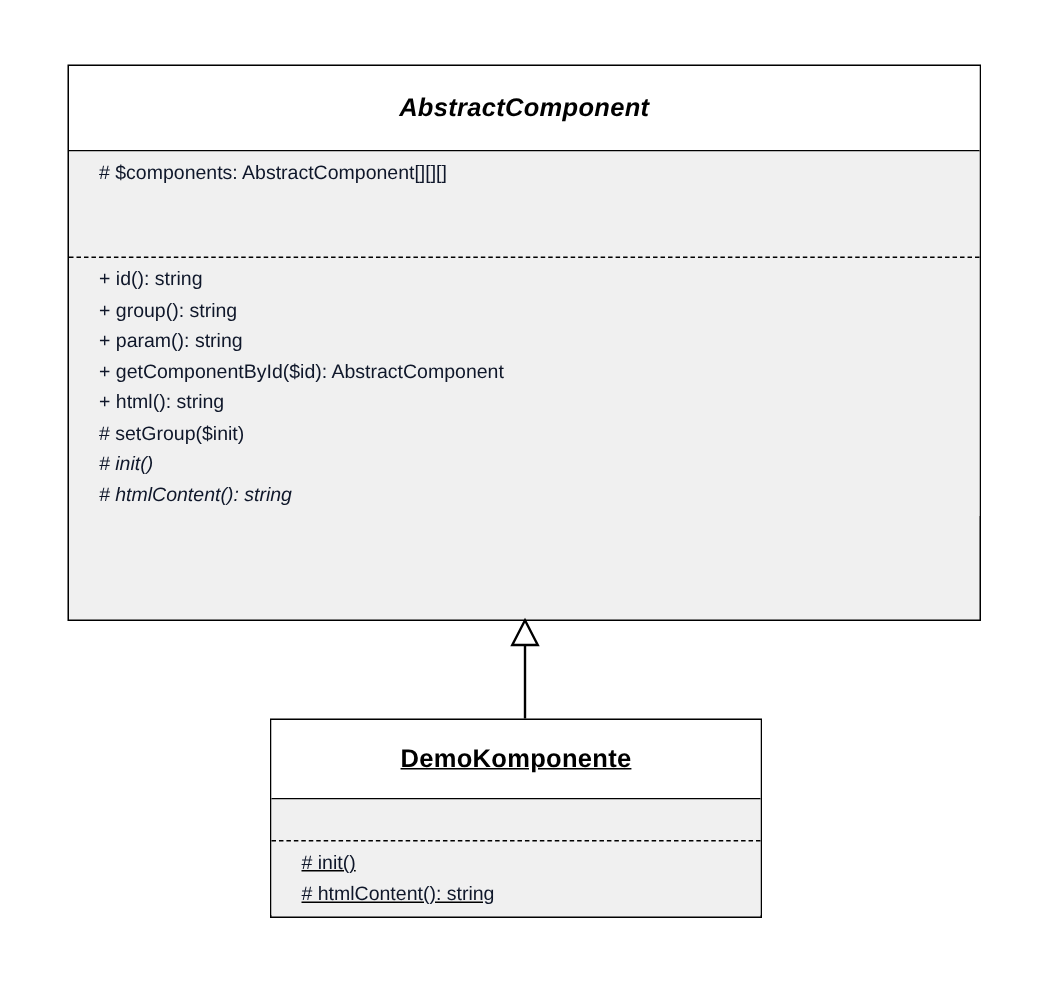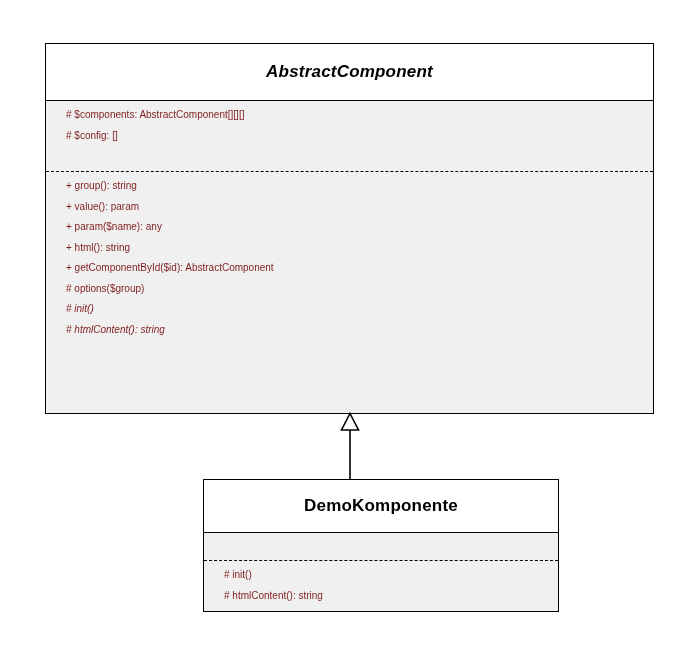--- a/index.html
+++ b/index.html
@@ -55,23 +55,23 @@
     padding: 4px 0 4px 0;
   }
   .compartment.attributes-empty {
     padding: 0;
   }
   .compartment.separated {
     border-top: 1px dashed #000000;
   }
 
   .member {
-    font-size: 10px;
+    font-size: 13px;
     line-height: 20.5px;
-    color: #7f1d1d;
+    color: #0f172a;
     padding-left: 20px;
     white-space: nowrap;
   }
   .member.abstract {
     font-style: italic;
   }
 
   
   #abstract-component-class {
     left: 45px;
@@ -81,24 +81,25 @@
   }
   #abstract-component-class .class-title {
     height: 57px;
   }
   #abstract-component-class .attributes {
     height: 70px;
   }
 
   
   #demo-komponente-class {
-    left: 203px;
+    left: 180px;
     top: 479px;
-    width: 356px;
+    width: 328px;
     height: 133px;
+    text-decoration: underline;
   }
   #demo-komponente-class .class-title {
     height: 53px;
   }
   #demo-komponente-class .attributes-empty {
     height: 27px;
   }
 
   
   .generalization {
@@ -116,30 +117,29 @@
 <div class="uml-canvas">
 
   <div class="class-box" id="abstract-component-class">
 
     <div class="class-title">
       <span class="class-title-text abstract">AbstractComponent</span>
     </div>
 
     <div class="compartment attributes">
       <div class="member"># $components: AbstractComponent[][][]</div>
-      <div class="member"># $config: []</div>
     </div>
 
     <div class="compartment separated methods">
+      <div class="member">+ id(): string</div>
       <div class="member">+ group(): string</div>
-      <div class="member">+ value(): param</div>
-      <div class="member">+ param($name): any</div>
+      <div class="member">+ param(): string</div>
+      <div class="member">+ getComponentById($id): AbstractComponent</div>
       <div class="member">+ html(): string</div>
-      <div class="member">+ getComponentById($id): AbstractComponent</div>
-      <div class="member"># options($group)</div>
+      <div class="member"># setGroup($init)</div>
       <div class="member abstract"># init()</div>
       <div class="member abstract"># htmlContent(): string</div>
     </div>
   </div>
 
   <svg class="generalization" viewBox="0 0 40 76">
     <line x1="20" y1="22" x2="20" y2="76" stroke="#000000" stroke-width="1.6"></line>
     <polygon points="20,5.5 28.5,22 11.5,22" fill="#ffffff" stroke="#000000" stroke-width="1.6"></polygon>
   </svg>
 

